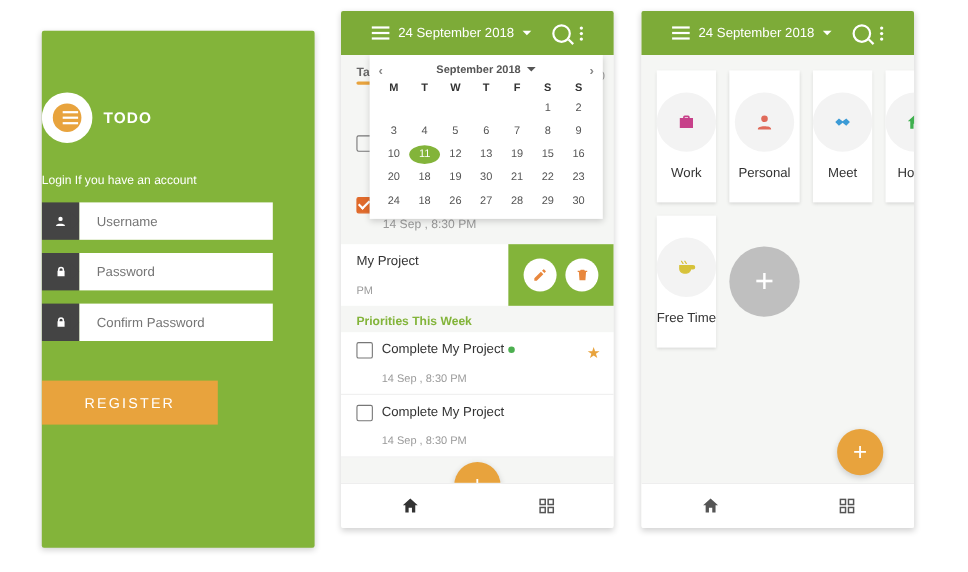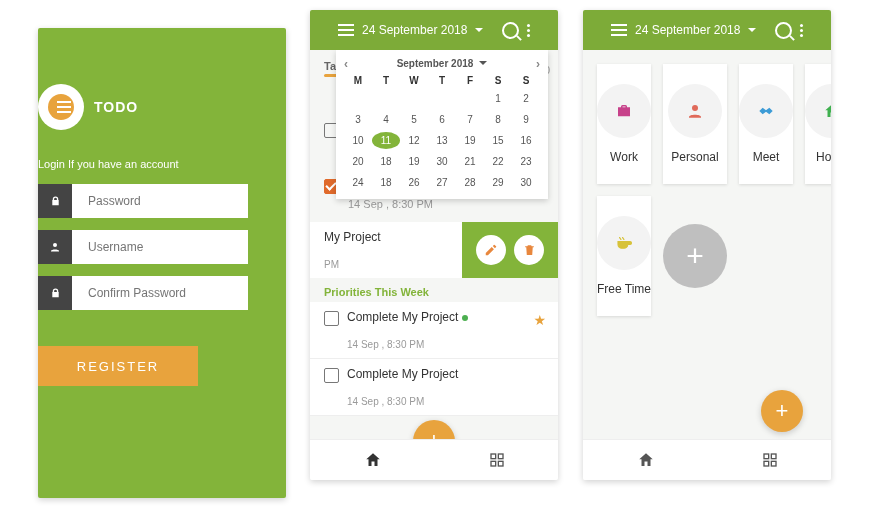--- a/index.html
+++ b/index.html
@@ -110,34 +110,34 @@
             <span></span>
             <span></span>
           </div>
       </div>
       <div class="logo-text">TODO</div>
     </div>
     <div class="sub">Login If you have an account</div>
 
     <div class="field">
       <div class="icon-box">
-        <svg width="11" height="12" viewBox="0 0 24 24" fill="#fff">
-            <path d="M6 10V8a6 6 0 0112 0v2h1v11H5V10zm3 0h6V8a3 3 0 00-6 0z"></path>
-          </svg>
-      </div>
-      <input type="password" placeholder="Password" style="">
-    </div>
-    <div class="field">
-      <div class="icon-box">
         <svg width="12" height="12" viewBox="0 0 24 24" fill="#fff">
             <circle cx="12" cy="8" r="4"></circle>
             <path d="M4 20c0-4 16-4 16 0v1H4z"></path>
           </svg>
       </div>
       <input placeholder="Username" style="">
+    </div>
+    <div class="field">
+      <div class="icon-box">
+        <svg width="11" height="12" viewBox="0 0 24 24" fill="#fff">
+            <path d="M6 10V8a6 6 0 0112 0v2h1v11H5V10zm3 0h6V8a3 3 0 00-6 0z"></path>
+          </svg>
+      </div>
+      <input type="password" placeholder="Password" style="">
     </div>
     <div class="field">
       <div class="icon-box">
         <svg width="11" height="12" viewBox="0 0 24 24" fill="#fff">
             <path d="M6 10V8a6 6 0 0112 0v2h1v11H5V10zm3 0h6V8a3 3 0 00-6 0z"></path>
           </svg>
       </div>
       <input type="password" placeholder="Confirm Password" style="">
     </div>
 

